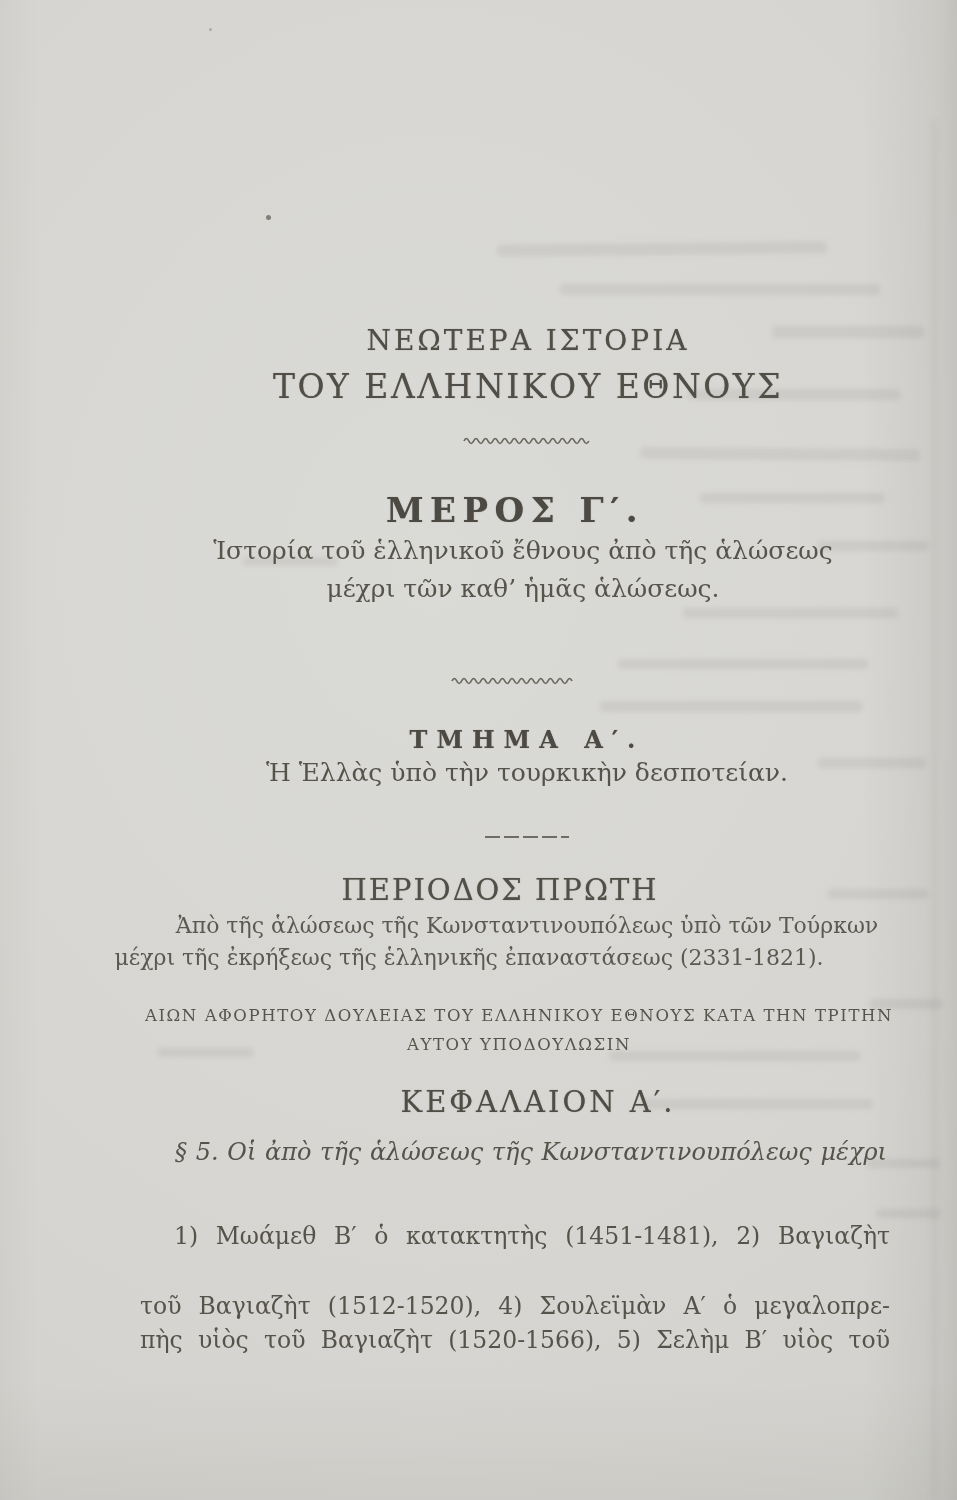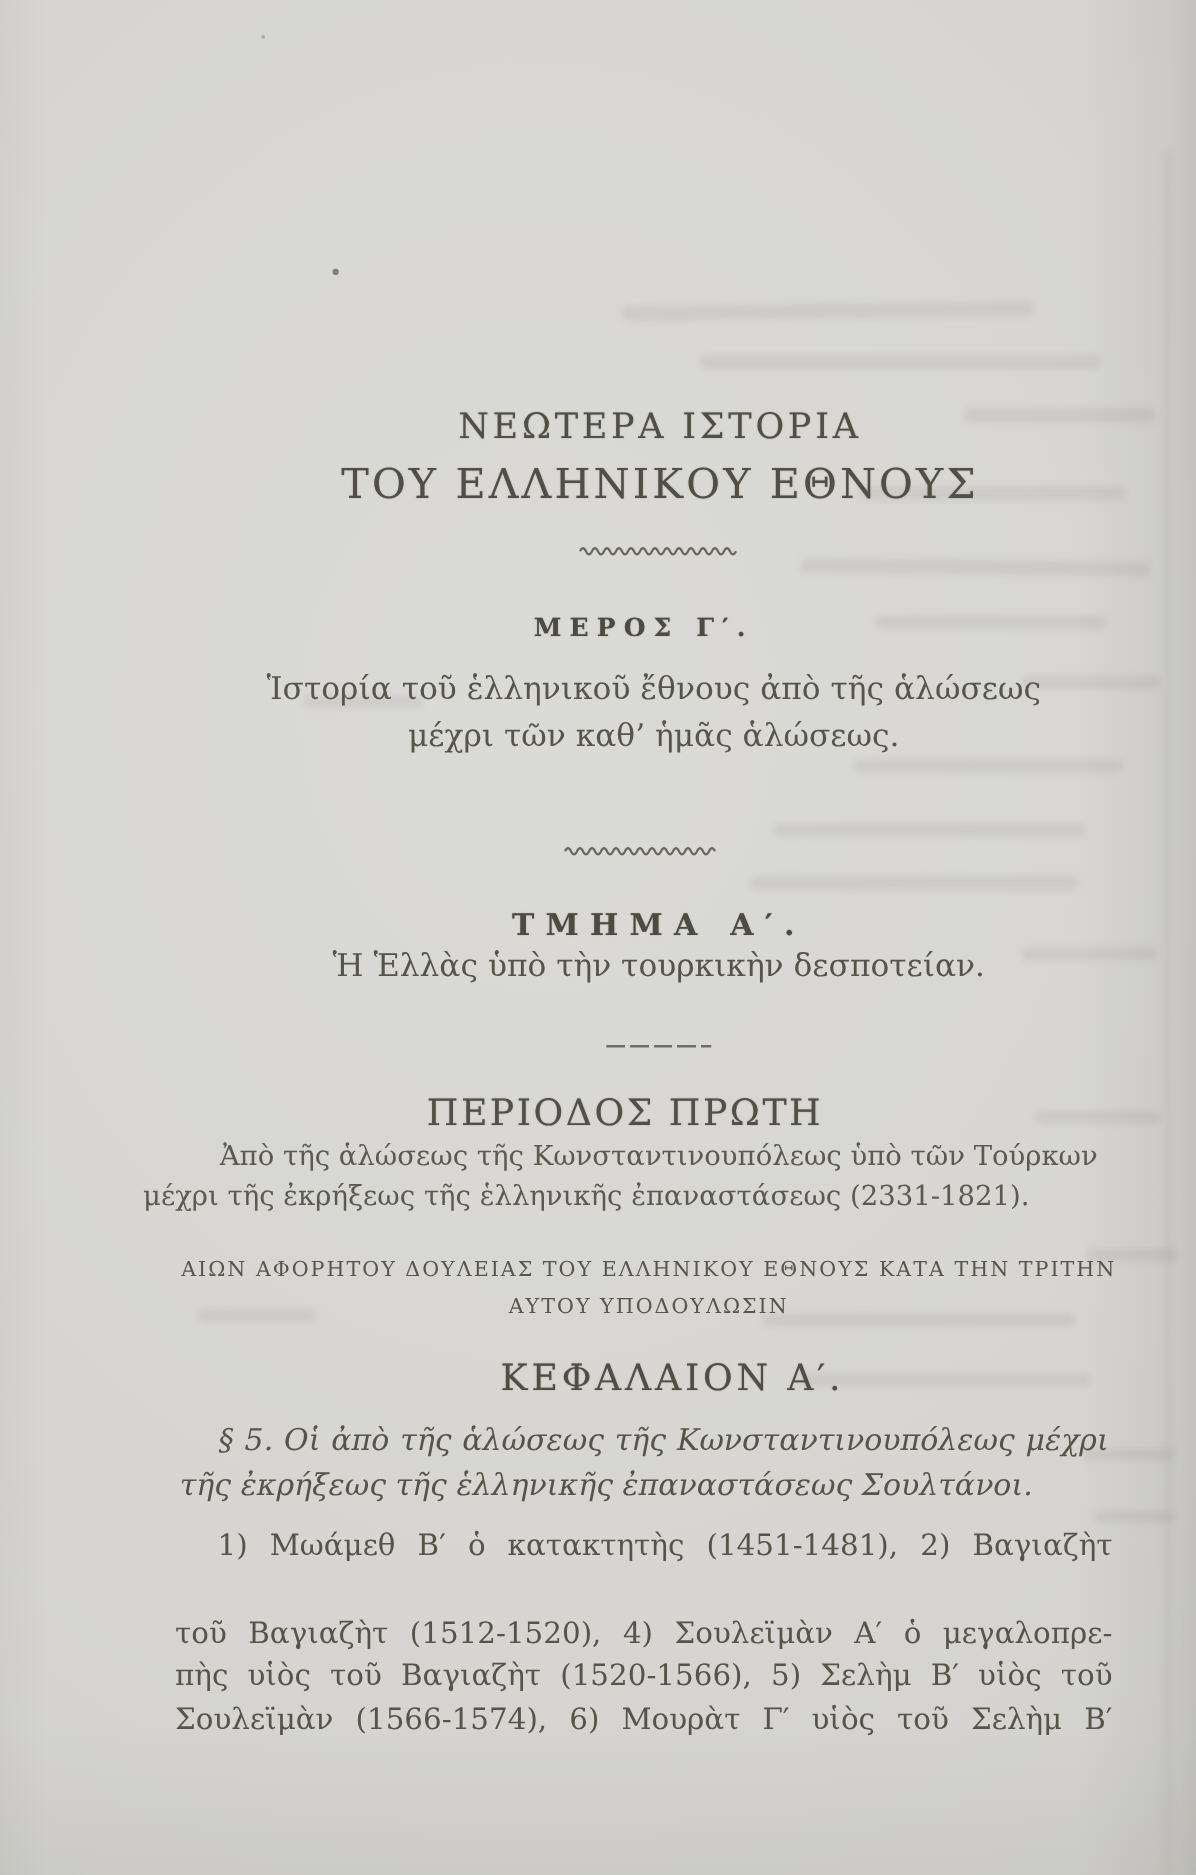--- a/index.html
+++ b/index.html
@@ -36,21 +36,21 @@
   .blk{position:absolute;left:0;width:750px;text-align:center;}
   .rough{text-shadow:0 0 1px rgba(86,84,74,0.55);}
 
   .title1{top:308px;font-size:28px;letter-spacing:3px;transform:translateX(13px);color:#504e46;}
   .title2{top:351px;font-size:33px;letter-spacing:2.5px;transform:translateX(13px);color:#504e46;}
 
   .orn{display:block;margin:0 auto;}
   .orn1{top:419px;transform:translateX(13px);}
   .orn2{top:659px;transform:translateX(-2px);}
 
-  .part-h{top:474px;font-size:20px;font-weight:bold;letter-spacing:6.5px;color:#4c4a42;}
+  .part-h{top:474px;font-size:34px;font-weight:bold;letter-spacing:6.5px;color:#4c4a42;}
   .part-sub{top:516px;font-size:25px;line-height:37.5px;transform:translateX(8px);color:#56544b;}
 
   .sect-h{top:709px;font-size:24px;font-weight:bold;letter-spacing:9px;transform:translateX(12px);color:#4c4a42;}
   .sect-sub{top:742px;font-size:25px;transform:translateX(12px);}
 
   .dash{
     position:absolute;top:820px;left:calc(50% - 30px);width:84px;height:2px;
     background:repeating-linear-gradient(90deg,#6f6d64 0 15px,rgba(0,0,0,0) 15px 19px);
   }
 
@@ -136,21 +136,19 @@
     <div class="blk period-sub1">Ἀπὸ τῆς ἁλώσεως τῆς Κωνσταντινουπόλεως ὑπὸ τῶν Τούρκων</div>
     <div class="blk period-h rough">ΠΕΡΙΟΔΟΣ ΠΡΩΤΗ</div>
     <div class="blk period-sub2">μέχρι τῆς ἐκρήξεως τῆς ἑλληνικῆς ἐπαναστάσεως (2331-1821).</div>
 
     <div class="blk epi1">ΑΙΩΝ ΑΦΟΡΗΤΟΥ ΔΟΥΛΕΙΑΣ ΤΟΥ ΕΛΛΗΝΙΚΟΥ ΕΘΝΟΥΣ ΚΑΤΑ ΤΗΝ ΤΡΙΤΗΝ</div>
     <div class="blk epi2">ΑΥΤΟΥ ΥΠΟΔΟΥΛΩΣΙΝ</div>
 
     <div class="blk chap-h rough">ΚΕΦΑΛΑΙΟΝ Α′.</div>
 
     <div class="blk parh1">§ 5. Οἱ ἀπὸ τῆς ἁλώσεως τῆς Κωνσταντινουπόλεως μέχρι</div>
-    <div class="blk parh2">τῆς ἐκρήξεως τῆς ἑλληνικῆς ἐπαναστάσεως Σουλτάνοι.</div>
 
     <div class="bodyline b0">1) Μωάμεθ Β′ ὁ κατακτητὴς (1451-1481), 2) Βαγιαζὴτ</div>
     <div class="bodyline b2">τοῦ Βαγιαζὴτ (1512-1520), 4) Σουλεϊμὰν Α′ ὁ μεγαλοπρε-</div>
     <div class="bodyline b3">πὴς υἱὸς τοῦ Βαγιαζὴτ (1520-1566), 5) Σελὴμ Β′ υἱὸς τοῦ</div>
-    <div class="bodyline b4">Σουλεϊμὰν (1566-1574), 6) Μουρὰτ Γ′ υἱὸς τοῦ Σελὴμ Β′</div>
 
   </div>
 </div>
 
 </body></html>

